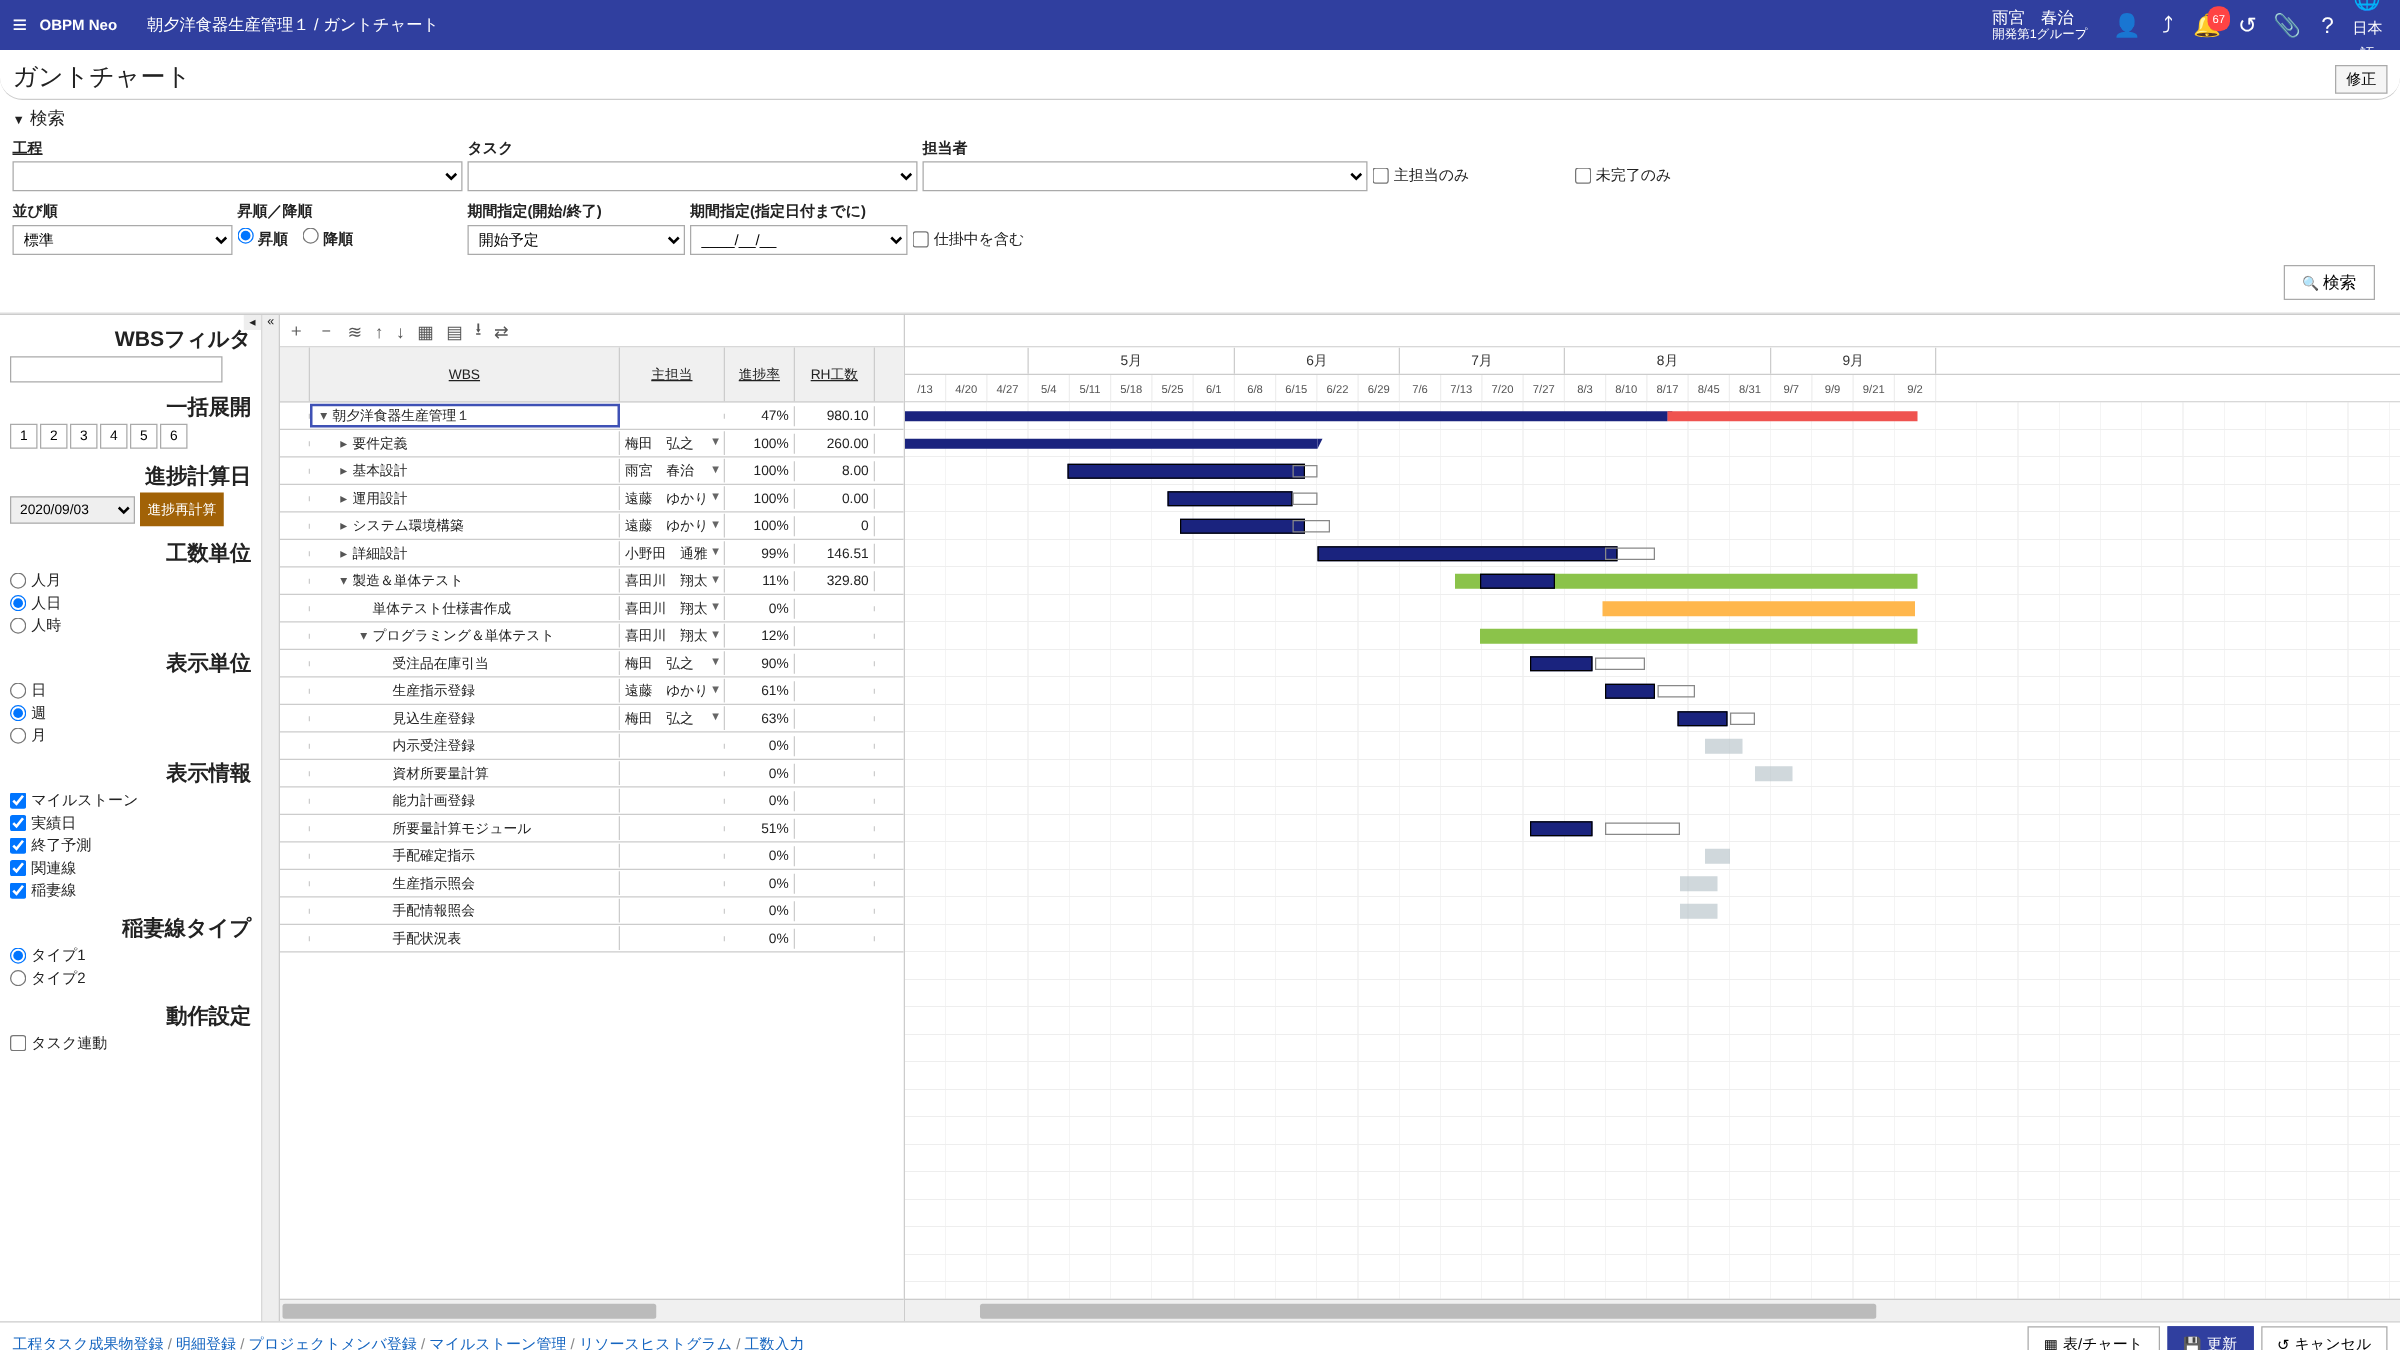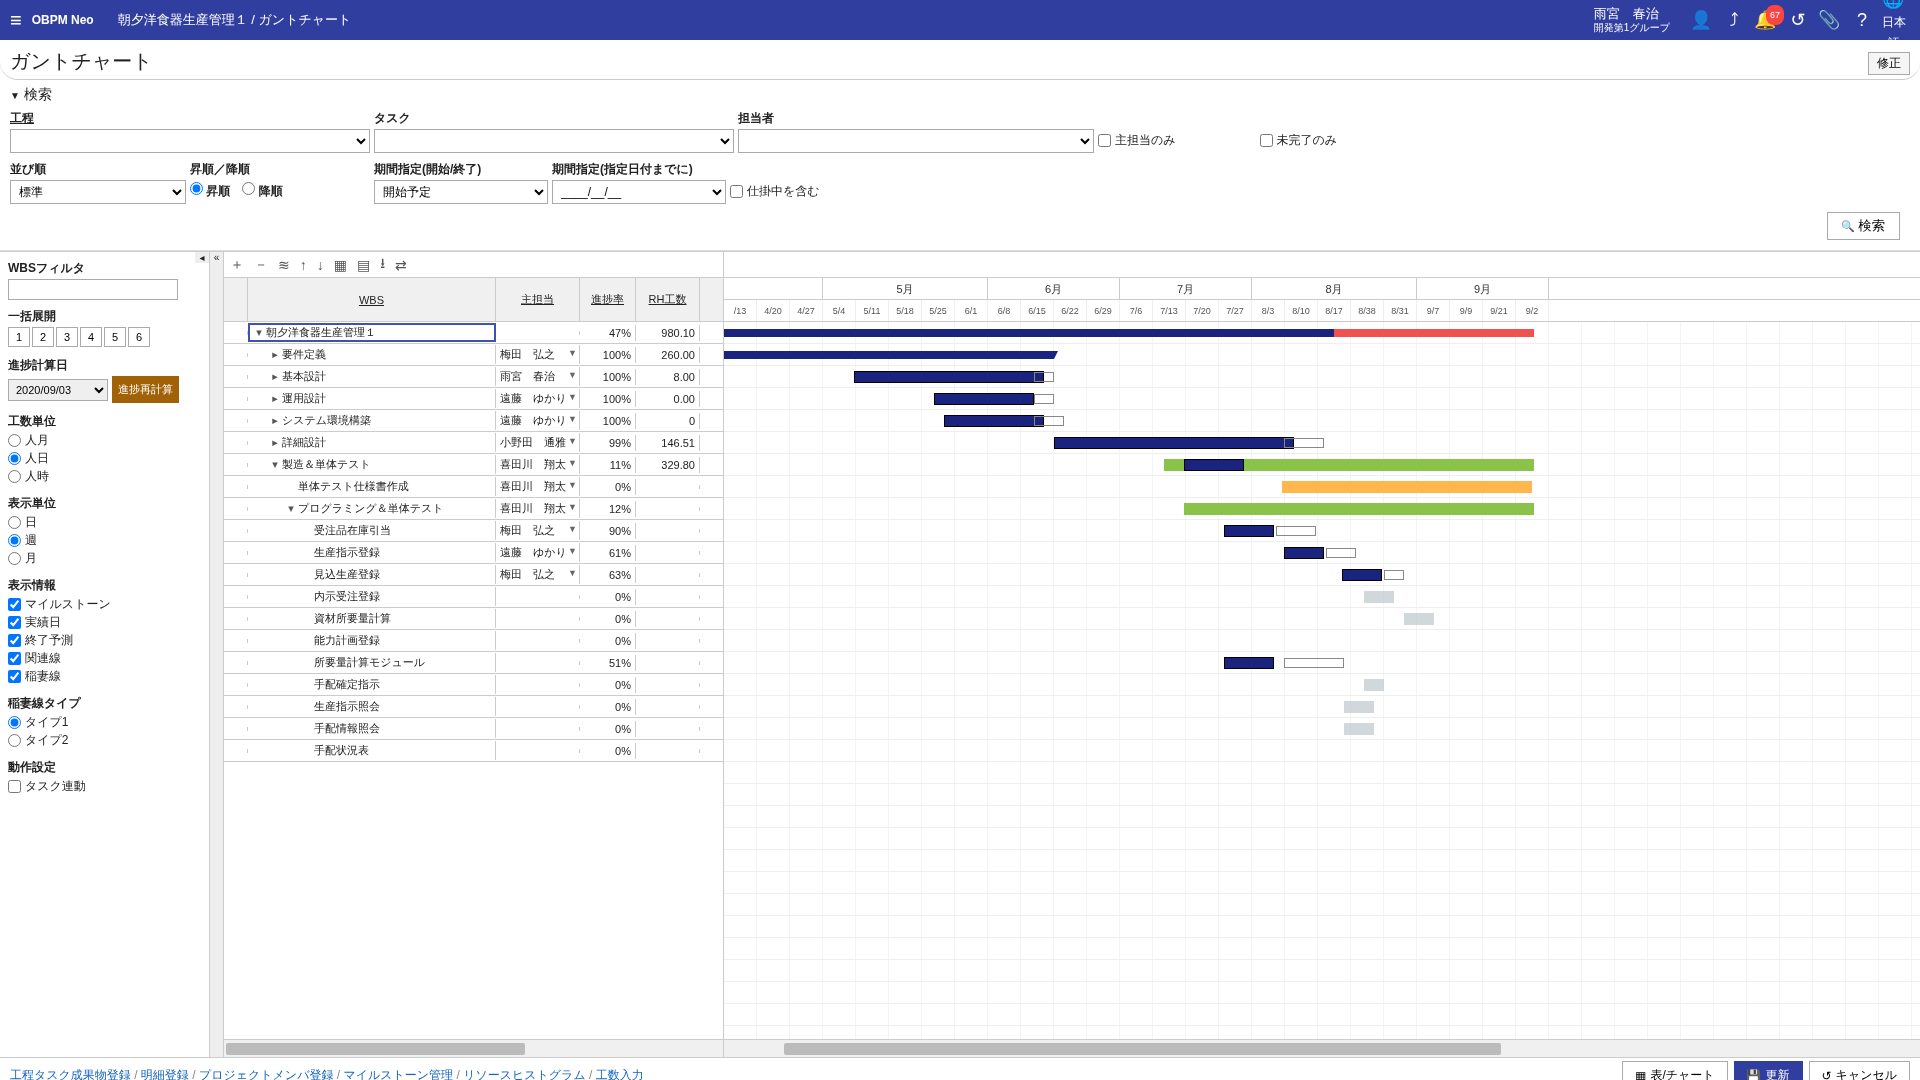--- a/index.html
+++ b/index.html
@@ -34,21 +34,21 @@
 .s-order .opts { display:flex; gap:12px; margin-top:4px; }
 .s-period { width:174px; } .s-period select{width:100%;}
 .s-period2 { width:174px; } .s-period2 select{width:100%;}
 .search-btn-row { display:flex; justify-content:flex-end; padding-right:10px; }
 .search-btn { border:1px solid #aaa; background:#fff; padding:4px 14px; cursor:pointer; }
 .search-btn::before { content:"🔍 "; font-size:11px; }
 
 .main { display:flex; height:calc(100vh - 40px - 38px - 160px - 36px); border-top:1px solid #ccc; }
 .side { width:210px; border-right:1px solid #ccc; padding:8px; overflow:auto; position:relative; }
 .side-collapse { position:absolute; right:0; top:0; width:14px; background:#eee; text-align:center; font-size:10px; cursor:pointer; }
-.side label.sec { font-weight:600; font-size:12px; display:block; margin-bottom:2px; }
+.side label.sec { font-weight:600; font-size:17px; display:block; margin-bottom:2px;text-align:right; }
 .side input[type=text] { width:170px; border:1px solid #aaa; padding:2px; margin-bottom:8px; }
 .lvls { display:flex; gap:2px; margin-bottom:10px; }
 .lvls button { width:22px; height:20px; border:1px solid #aaa; background:#fff; cursor:pointer; font-size:11px; }
 .daterow { display:flex; gap:4px; align-items:center; margin-bottom:10px; }
 .daterow select { border:1px solid #aaa; padding:3px; width:100px; font-size:11px; }
 .recalc { background:#a16207; color:#fff; border:none; padding:6px 6px; font-size:11px; cursor:pointer; }
 .radios div, .checks div { display:flex; align-items:center; gap:4px; margin:1px 0; font-size:12px; }
 .side .group { margin-bottom:10px; }
 
 .gantt-wrap { flex:1; display:flex; overflow:hidden; position:relative;}
@@ -460,21 +460,21 @@
             <div>6/15</div>
             <div>6/22</div>
             <div>6/29</div>
             <div>7/6</div>
             <div>7/13</div>
             <div>7/20</div>
             <div>7/27</div>
             <div>8/3</div>
             <div>8/10</div>
             <div>8/17</div>
-            <div>8/38</div>
+            <div>8/45</div>
             <div>8/31</div>
             <div>9/7</div>
             <div>9/9</div>
             <div>9/21</div>
             <div>9/2</div>
           </div>
       </div>
       <div class="chart-body" id="chart">
           <div class="bar-row">
             <div class="bar nav" style="left: 0px; width: 610px;"></div>

